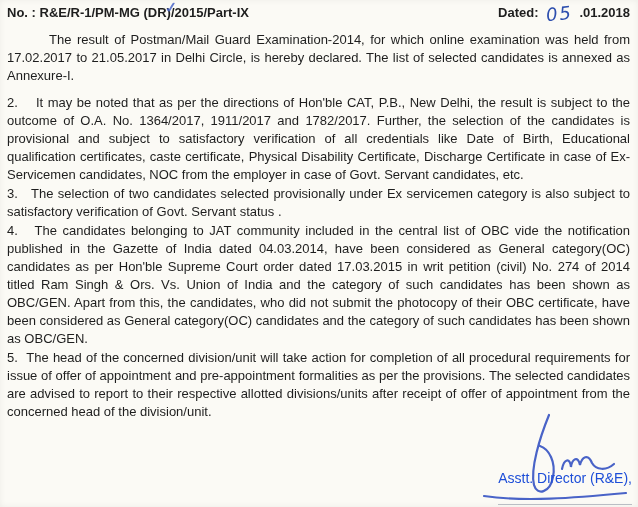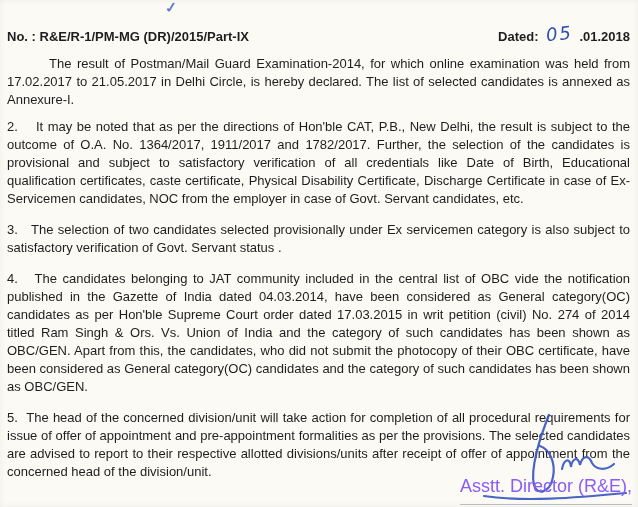--- a/index.html
+++ b/index.html
@@ -19,41 +19,41 @@
     overflow: hidden;
     box-shadow: inset 0 0 6px rgba(0,0,0,0.06);
   }
   .header-row {
     display: flex;
     justify-content: space-between;
     align-items: baseline;
     font-weight: bold;
     white-space: nowrap;
   }
-  .dated-group { display: inline-flex; align-items: flex-start; margin-top: 24px; }
+  .dated-group { display: inline-flex; align-items: flex-end; }
   .hand-ink {
     font-family: "DejaVu Sans", sans-serif;
     font-style: italic;
     font-weight: 400;
     color: #2e4fae;
     font-size: 18px;
     line-height: 14px;
     display: inline-block;
     transform: rotate(-6deg);
     margin: 0 6px 0 8px;
     letter-spacing: 2px;
     position: relative;
     top: -1px;
   }
   .para {
     margin: 9px 0 0 0;
     text-align: justify;
   }
   .para.first { text-indent: 42px; }
-  .para.gap-large { margin-top: 13px; }
+  .para.gap-large { margin-top: 1px; }
   .bold { font-weight: normal; }
   .tick {
     position: absolute;
     color: #4a66c8;
     font-size: 13px;
     font-weight: bold;
     transform: rotate(-12deg) scaleX(1.25);
     opacity: 0.85;
     pointer-events: none;
   }
@@ -67,25 +67,25 @@
   .sig-svg {
     position: absolute;
     left: 0; top: 0;
     width: 178px; height: 96px;
     pointer-events: none;
   }
   .designation {
     position: absolute;
     right: 0;
     bottom: 0;
-    font-size: 18px;
-    color: #8b5cf6;
+    font-size: 14px;
+    color: #1d4ed8;
     white-space: nowrap;
     border-bottom: 1px solid rgba(110,120,140,0.45);
-    padding-bottom: 9px;
+    padding-bottom: 17px;
   }
 </style>
 </head>
 <body>
 
 <div class="page">
 
   <div class="header-row">
     <span>No. :  R&amp;E/R-1/PM-MG (DR)/2015/Part-IX</span>
     <span class="dated-group">

